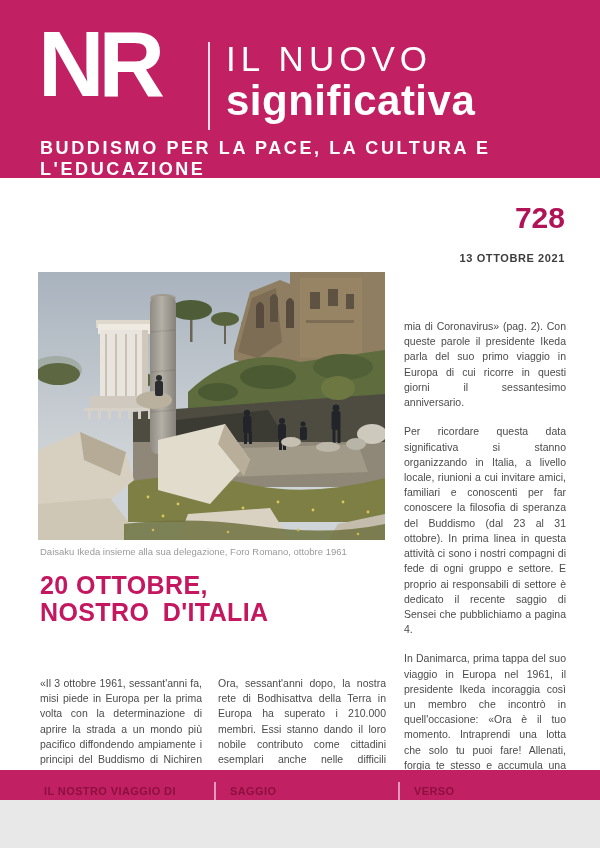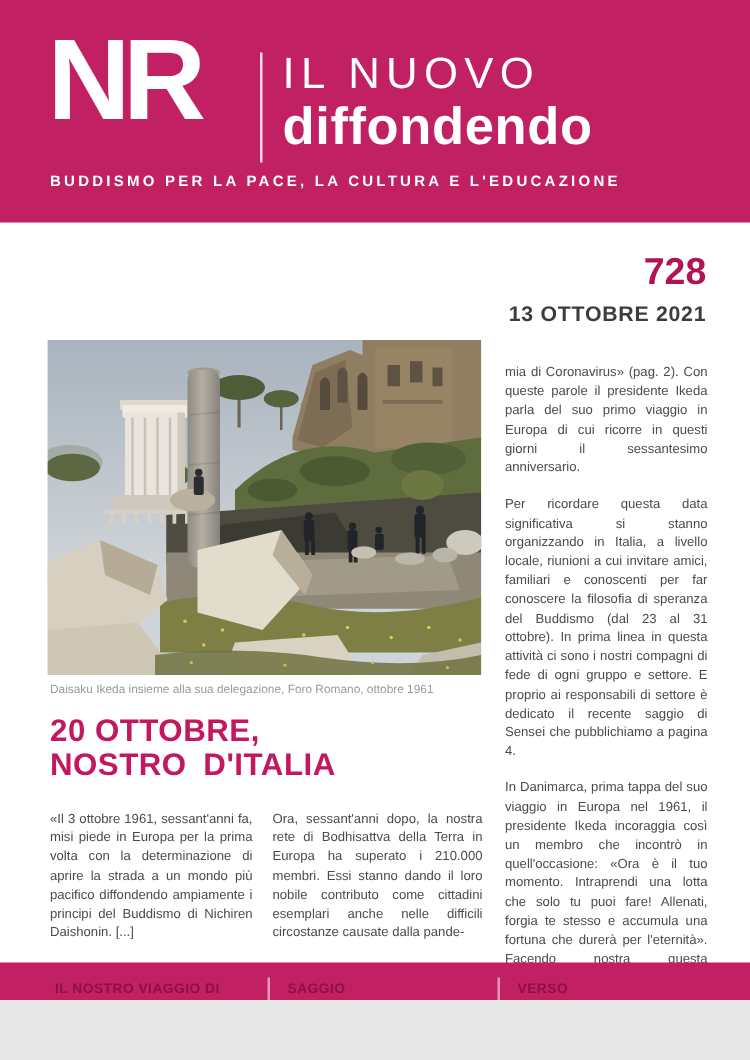--- a/index.html
+++ b/index.html
@@ -27,26 +27,26 @@
   .mast-title .t1 {
     font-size:35px; font-weight:400; letter-spacing:5px; line-height:1.1;
     color:#ffffff;
   }
   .mast-title .t2 {
     font-size:42px; font-weight:bold; letter-spacing:0.5px; line-height:1.0;
     margin-top:1px;
   }
   .tagline {
     position:absolute; left:40px; top:138px; width:540px;
-    font-size:12px; font-weight:bold; letter-spacing:2.6px; color:#fff;
+    font-size:18px; font-weight:bold; letter-spacing:2.6px; color:#fff;
   }
   
   .issue { position:absolute; right:35px; top:203px; text-align:right; }
   .issue-number { font-size:30px; font-weight:bold; color:#b01356; line-height:1; }
-  .issue-date { font-size:17px; font-weight:bold; color:#3c3c3c; letter-spacing:0.6px; margin-top:9px; }
+  .issue-date { font-size:11px; font-weight:bold; color:#3c3c3c; letter-spacing:0.6px; margin-top:19px; }
   
   .photo {
     position:absolute; left:38px; top:272px; width:347px; height:268px;
     background:#cfd4d8; overflow:hidden;
   }
   .photo svg { display:block; width:347px; height:268px; }
   .caption {
     position:absolute; left:40px; top:546px; width:345px;
     font-size:9.5px; color:#9a9a9a;
   }
@@ -54,20 +54,21 @@
   .headline {
     position:absolute; left:40px; top:572px; width:340px;
     font-size:25px; font-weight:bold; color:#c4175f;
     line-height:1.08; letter-spacing:0.4px;
   }
   .headline .h2 { word-spacing:6px; }
   
   .bodycol {
     position:absolute; color:#4b4b4b; font-size:10.5px; line-height:1.45;
     text-align:justify;
+    margin-top:28px;
   }
   .col-left   { left:40px;  top:648px; width:162px; height:118px; }
   .col-middle { left:218px; top:648px; width:168px; height:118px; }
   .col-right  { left:404px; top:291px; width:162px; height:470px; }
   .col-right p + p { margin-top:14px; }
   
   .footerband {
     position:absolute; left:0; top:770px; width:600px; height:78px;
     background:#c12062;
   }
@@ -94,21 +95,21 @@
 </head>
 <body>
 
 <div class="page">
 
   <div class="masthead">
     <div class="logo">NR</div>
     <div class="logo-sep"></div>
     <div class="mast-title">
       <div class="t1">IL NUOVO</div>
-      <div class="t2">diffondendo</div>
+      <div class="t2">significativa</div>
     </div>
     <div class="tagline">BUDDISMO PER LA PACE, LA CULTURA E L'EDUCAZIONE</div>
   </div>
 
   <div class="issue">
     <div class="issue-number">728</div>
     <div class="issue-date">13 OTTOBRE 2021</div>
   </div>
 
   <div class="photo">

